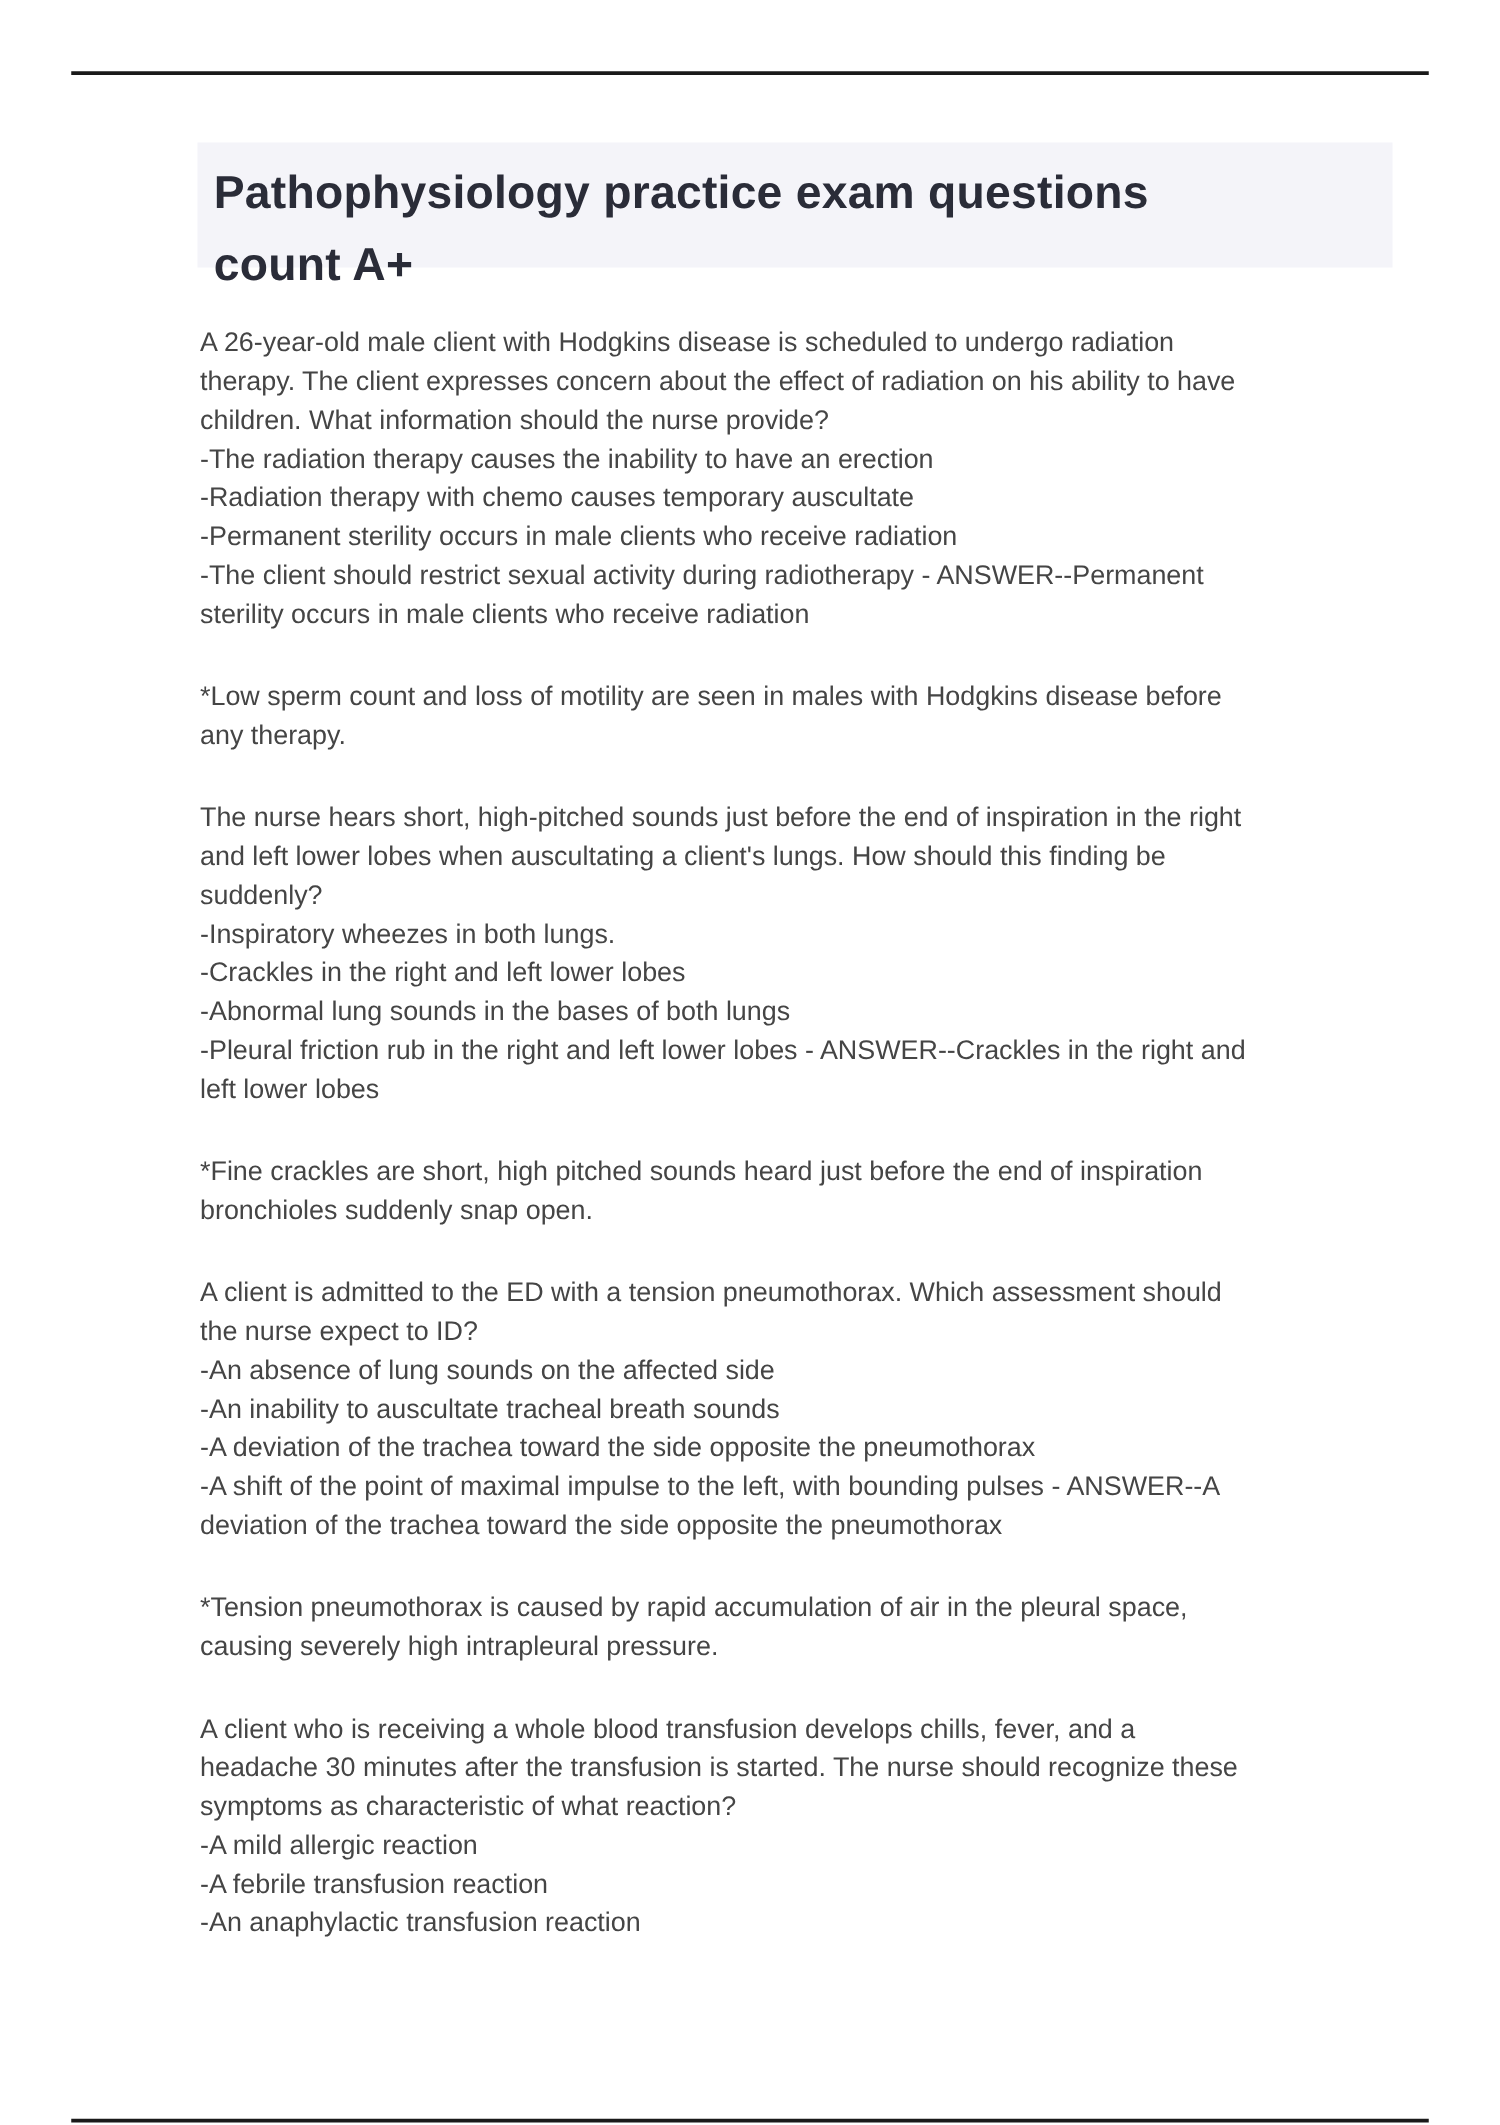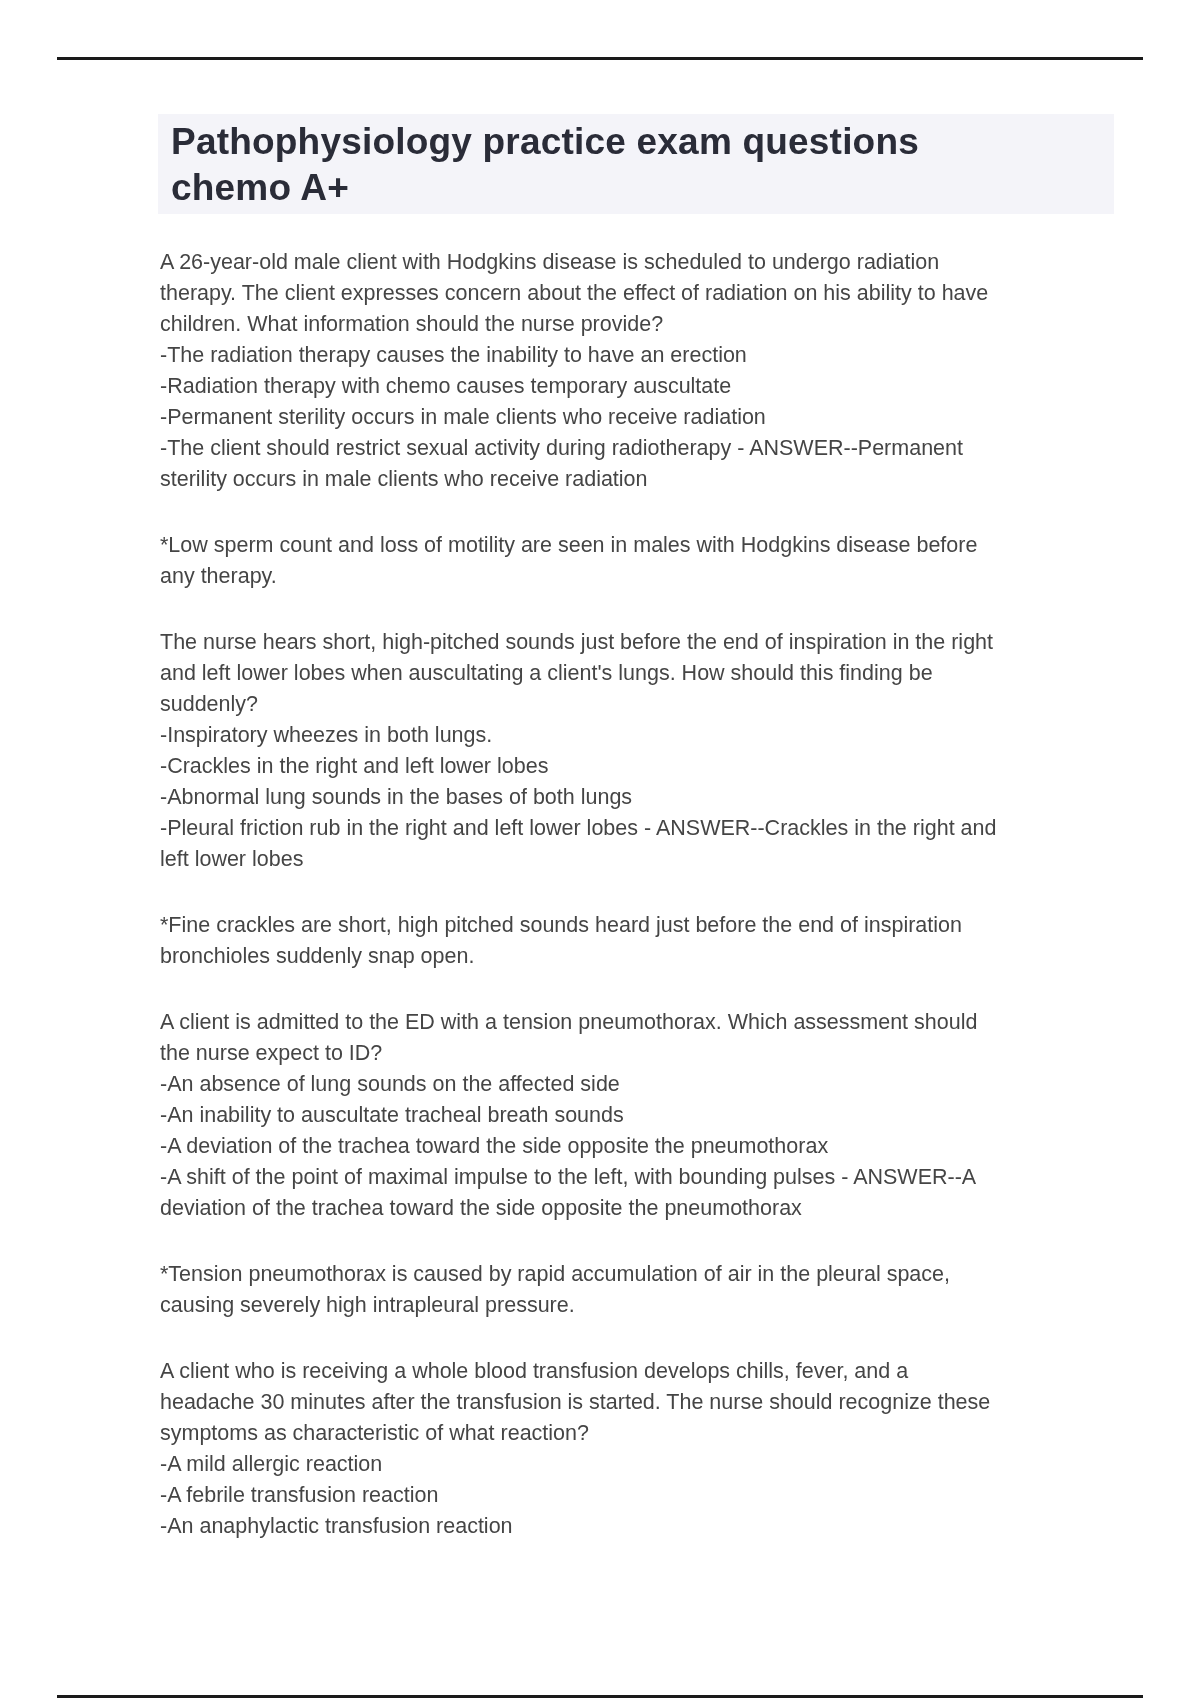--- a/index.html
+++ b/index.html
@@ -18,41 +18,41 @@
   .rule-bottom { top: 1695px; }
   .title-block {
     position: absolute; left: 158px; top: 114px;
     width: 956px; height: 100px;
     box-sizing: border-box;
     padding: 5px 0 0 13px;
     background: #f4f4f9;
   }
   .title-line {
     font-size: 37px; font-weight: bold; line-height: 46px;
-    color: #2a2c38; letter-spacing: 0.2px; white-space: nowrap;
+    color: #2a2c38; letter-spacing: 0.2px; white-space: nowrap; margin-top: 12px;
   }
   .content {
     position: absolute; left: 160px; top: 247px; width: 980px;
   }
-  .qa-block { margin: 0 0 35px 0; }
+  .qa-block { margin: 12px 0 35px 0; }
   .text-line {
     font-size: 21.5px; line-height: 31px; color: #454545;
     white-space: nowrap; letter-spacing: 0px;
   }
 </style>
 </head>
 <body>
 
 <div class="page">
 
   <div class="rule rule-top"></div>
 
   <div class="title-block">
     <div class="title-line">Pathophysiology practice exam questions</div>
-    <div class="title-line">chemo A+</div>
+    <div class="title-line">count A+</div>
   </div>
 
   <div class="content">
 
     <div class="qa-block">
       <div class="text-line">A 26-year-old male client with Hodgkins disease is scheduled to undergo radiation</div>
       <div class="text-line">therapy. The client expresses concern about the effect of radiation on his ability to have</div>
       <div class="text-line">children. What information should the nurse provide?</div>
       <div class="text-line">-The radiation therapy causes the inability to have an erection</div>
       <div class="text-line">-Radiation therapy with chemo causes temporary auscultate</div>

